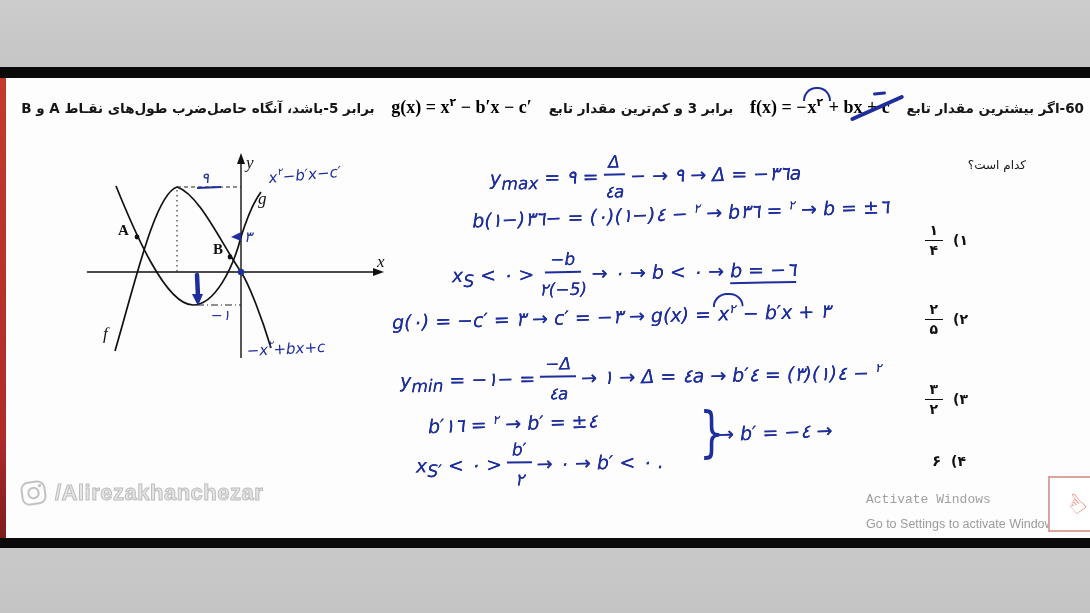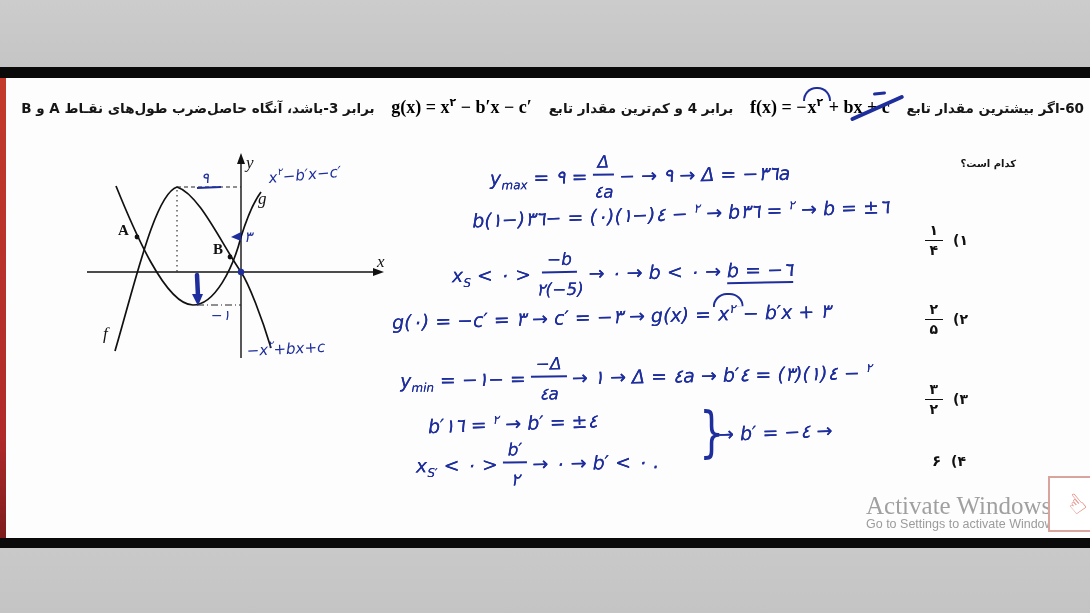--- a/index.html
+++ b/index.html
@@ -31,32 +31,32 @@
   .formula sup{font-family:"DejaVu Sans",sans-serif;font-size:11px;}
   .arc{position:relative;display:inline-block;padding:0 1px;}
   .arc::before{content:"";position:absolute;left:-4px;right:-7px;top:-9px;height:12px;
                border:2.5px solid var(--ink);border-bottom:none;
                border-radius:60% 60% 0 0 / 130% 130% 0 0;}
   .slash{position:relative;display:inline-block;}
   .slash::after{content:"";position:absolute;width:58px;height:3.5px;background:var(--ink);
                 left:-34px;top:9px;transform:rotate(-24deg);border-radius:2px;}
   .dash-mark{position:absolute;left:873px;top:92px;width:13px;height:3px;background:var(--ink);
              transform:rotate(-6deg);border-radius:2px;}
-  .question{position:absolute;top:158px;right:74px;direction:rtl;
-            font-size:10px;font-weight:bold;color:var(--print);}
+  .question{position:absolute;top:158px;right:64px;direction:rtl;
+            font-size:12px;font-weight:normal;color:var(--print);}
 
   
   .figure{position:absolute;left:85px;top:146px;}
 
   
   .hand{position:absolute;white-space:nowrap;direction:ltr;color:var(--ink);
         font-family:"DejaVu Sans",sans-serif;font-style:italic;font-size:19px;
         text-shadow:0 0 .5px currentColor;}
   .hand sup{font-size:12px;}
-  .hand sub{font-size:12px;}
+  .hand sub{font-size:17px;}
   .frac{display:inline-flex;flex-direction:column;align-items:center;line-height:1.05;
         vertical-align:middle;margin:0 5px;font-size:17px;}
   .frac .fn{border-bottom:2px solid var(--ink);padding:0 5px 2px;}
   .frac .fd{padding-top:8px;}
   .u-ink{border-bottom:2.5px solid var(--ink);padding-bottom:1px;}
   .brace{position:absolute;left:694px;top:404px;color:var(--ink);
          font-family:"DejaVu Sans",sans-serif;font-size:56px;font-weight:normal;
          transform:scaleX(.7);line-height:1;}
 
   
@@ -65,22 +65,22 @@
   .opt-frac{display:flex;flex-direction:column;align-items:center;font-size:14px;line-height:1.2;}
   .opt-frac .n{border-bottom:1.7px solid #101010;padding:0 5px 1px;}
   .opt-frac .d{padding-top:1px;}
   .opt-label{font-size:14px;direction:ltr;unicode-bidi:bidi-override;}
   .opt-single{font-size:15px;}
 
   
   .wm{position:absolute;left:20px;top:479px;display:flex;align-items:center;gap:7px;}
   .wm-text{font-family:"Liberation Sans",sans-serif;font-weight:bold;font-size:22px;
            color:#e6e6e6;-webkit-text-stroke:1px #bdbdbd;letter-spacing:.5px;}
-  .activate-title{position:absolute;left:866px;top:492px;font-family:Liberation Serif, serif;
-                  font-size:25px;color:#a0a0a0;}
+  .activate-title{position:absolute;left:866px;top:492px;font-family:Liberation Mono, monospace;
+                  font-size:13px;color:#a0a0a0;}
   .activate-sub{position:absolute;left:866px;top:517px;font-family:"Liberation Sans",sans-serif;
                 font-size:12.5px;color:#9b9b9b;}
   .hand-box{position:absolute;left:1048px;top:476px;width:52px;height:52px;background:#fff;
             border:2px solid #d8a49d;display:flex;align-items:center;justify-content:center;}
   .hand-glyph{color:#dd7265;font-size:26px;transform:rotate(-40deg);line-height:1;}
 </style>
 </head>
 <body>
 
 <div class="screen">
@@ -88,23 +88,23 @@
   <div class="band-top"></div>
   <div class="bar-top"></div>
   <div class="paper"></div>
   <div class="bar-bottom"></div>
   <div class="band-bottom"></div>
   <div class="red-strip"></div>
 
   <div class="header-line">
     <span class="fa">60-اگر بیشترین مقدار تابع</span>
     <span class="formula" dir="ltr"><span>f(x) = −</span><span class="arc"><span>x</span><sup>٢</sup></span><span> + bx + </span><span class="slash"><span>c</span></span></span>
-    <span class="fa">برابر 4 و کم‌ترین مقدار تابع</span>
+    <span class="fa">برابر 3 و کم‌ترین مقدار تابع</span>
     <span class="formula" dir="ltr"><span>g(x) = x</span><sup>٢</sup><span> − b′x − c′</span></span>
-    <span class="fa">برابر 3-باشد، آنگاه حاصل‌ضرب طول‌های نقـاط A و B</span>
+    <span class="fa">برابر 5-باشد، آنگاه حاصل‌ضرب طول‌های نقـاط A و B</span>
   </div>
   <div class="dash-mark"></div>
   <div class="question">کدام است؟</div>
 
   <svg class="figure" width="312" height="228" viewBox="0 0 312 228">
 
     <line x1="2" y1="126" x2="290" y2="126" stroke="#111" stroke-width="1.4"></line>
     <polygon points="288,122 299,126 288,130" fill="#111"></polygon>
     <line x1="156" y1="12" x2="156" y2="212" stroke="#111" stroke-width="1.4"></line>
     <polygon points="152,18 156,7 160,18" fill="#111"></polygon>
@@ -211,20 +211,28 @@
         <span class="n">۳</span>
         <span class="d">۲</span>
       </span>
     <span class="opt-label">(۳</span>
   </div>
   <div class="opt" style="right:124px;top:452px;">
     <span class="opt-single">۶</span>
     <span class="opt-label">(۴</span>
   </div>
 
+  <div class="wm">
+    <svg width="28" height="28" viewBox="0 0 28 28">
+      <rect x="2" y="3" width="23" height="22" rx="7" fill="none" stroke="#c2c2c2" stroke-width="2" transform="rotate(-8 14 14)"></rect>
+      <circle cx="13.5" cy="14" r="5.2" fill="none" stroke="#c2c2c2" stroke-width="2" transform="rotate(-8 14 14)"></circle>
+      <circle cx="20.5" cy="7.5" r="1.6" fill="#c2c2c2" transform="rotate(-8 14 14)"></circle>
+    </svg>
+    <span class="wm-text">/Alirezakhanchezar</span>
+  </div>
 
   <div class="activate-title">Activate Windows</div>
   <div class="activate-sub">Go to Settings to activate Windows.</div>
 
   <div class="hand-box">
     <span class="hand-glyph">☝</span>
   </div>
 
 </div>
 

